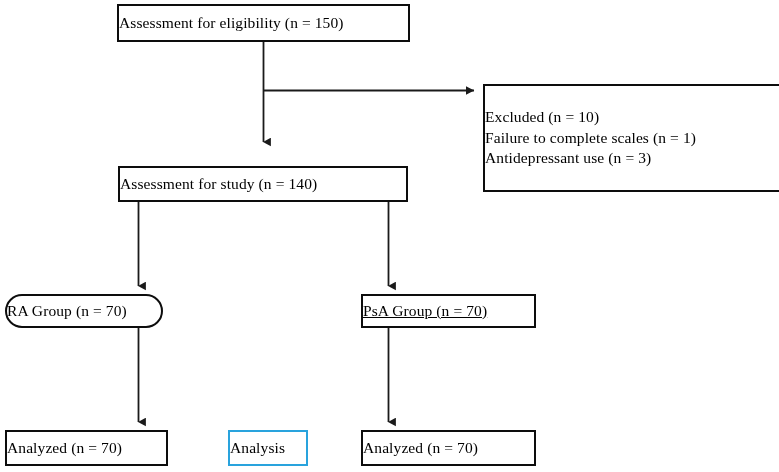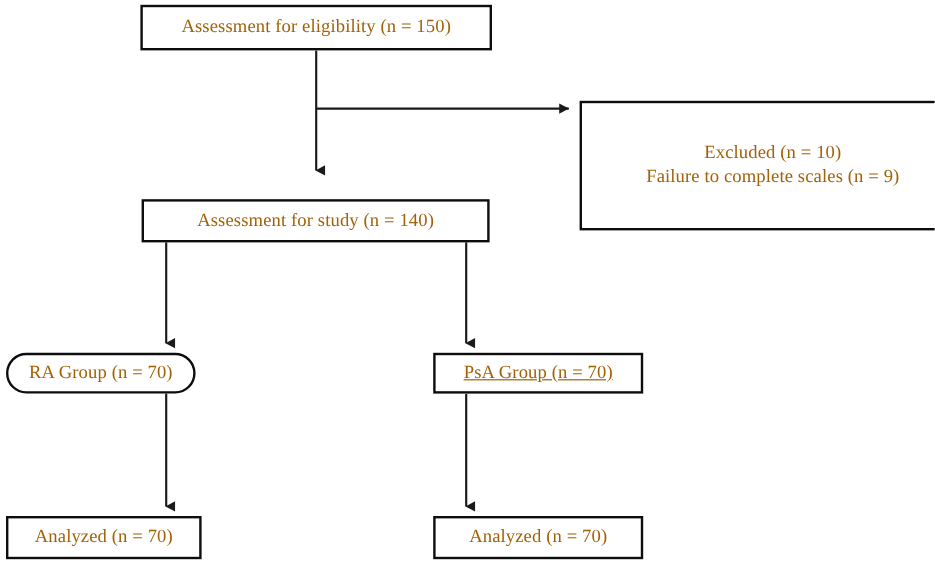--- a/index.html
+++ b/index.html
@@ -21,24 +21,24 @@
     top: 0;
     width: 779px;
     height: 472px;
   }
   .node {
     position: absolute;
     box-sizing: border-box;
     background: #ffffff;
     display: flex;
     flex-direction: column;
-    align-items: center;
+    align-items: flex-start;
     justify-content: center;
     text-align: center;
-    color: #a16207;
+    color: #000000;
     font-size: 15.5px;
     line-height: 1.32;
     letter-spacing: 0.1px;
     z-index: 2;
   }
   .node.black {
     border: 2.4px solid #0d0d0d;
   }
   .node.blue {
     border: 2.4px solid #29a3dd;
@@ -96,38 +96,42 @@
       <line x1="388.5" y1="328" x2="388.5" y2="422" stroke="#1a1a1a" stroke-width="1.8" marker-end="url(#arrow-down)"></line>
     </g>
   </svg>
 
   <div class="node black" id="node-eligibility">
     <span class="line">Assessment for eligibility (n = 150)</span>
   </div>
 
   <div class="node black" id="node-excluded">
     <span class="line">Excluded (n = 10)</span>
-    <span class="line">Failure to complete scales (n = 9)</span>
+    <span class="line">Failure to complete scales (n = 1)</span>
+    <span class="line">Antidepressant use (n = 3)</span>
   </div>
 
   <div class="node black" id="node-study">
     <span class="line">Assessment for study (n = 140)</span>
   </div>
 
   <div class="node black" id="node-ra-group">
     <span class="line">RA Group (n = 70)</span>
   </div>
 
 
   <div class="node black" id="node-psa-group">
     <span class="line">PsA Group (n = 70)</span>
   </div>
 
   <div class="node black" id="node-analyzed-ra">
     <span class="line">Analyzed (n = 70)</span>
   </div>
 
+  <div class="node blue" id="node-analysis">
+    <span class="line">Analysis</span>
+  </div>
 
   <div class="node black" id="node-analyzed-psa">
     <span class="line">Analyzed (n = 70)</span>
   </div>
 
 </div>
 
 </body></html>

